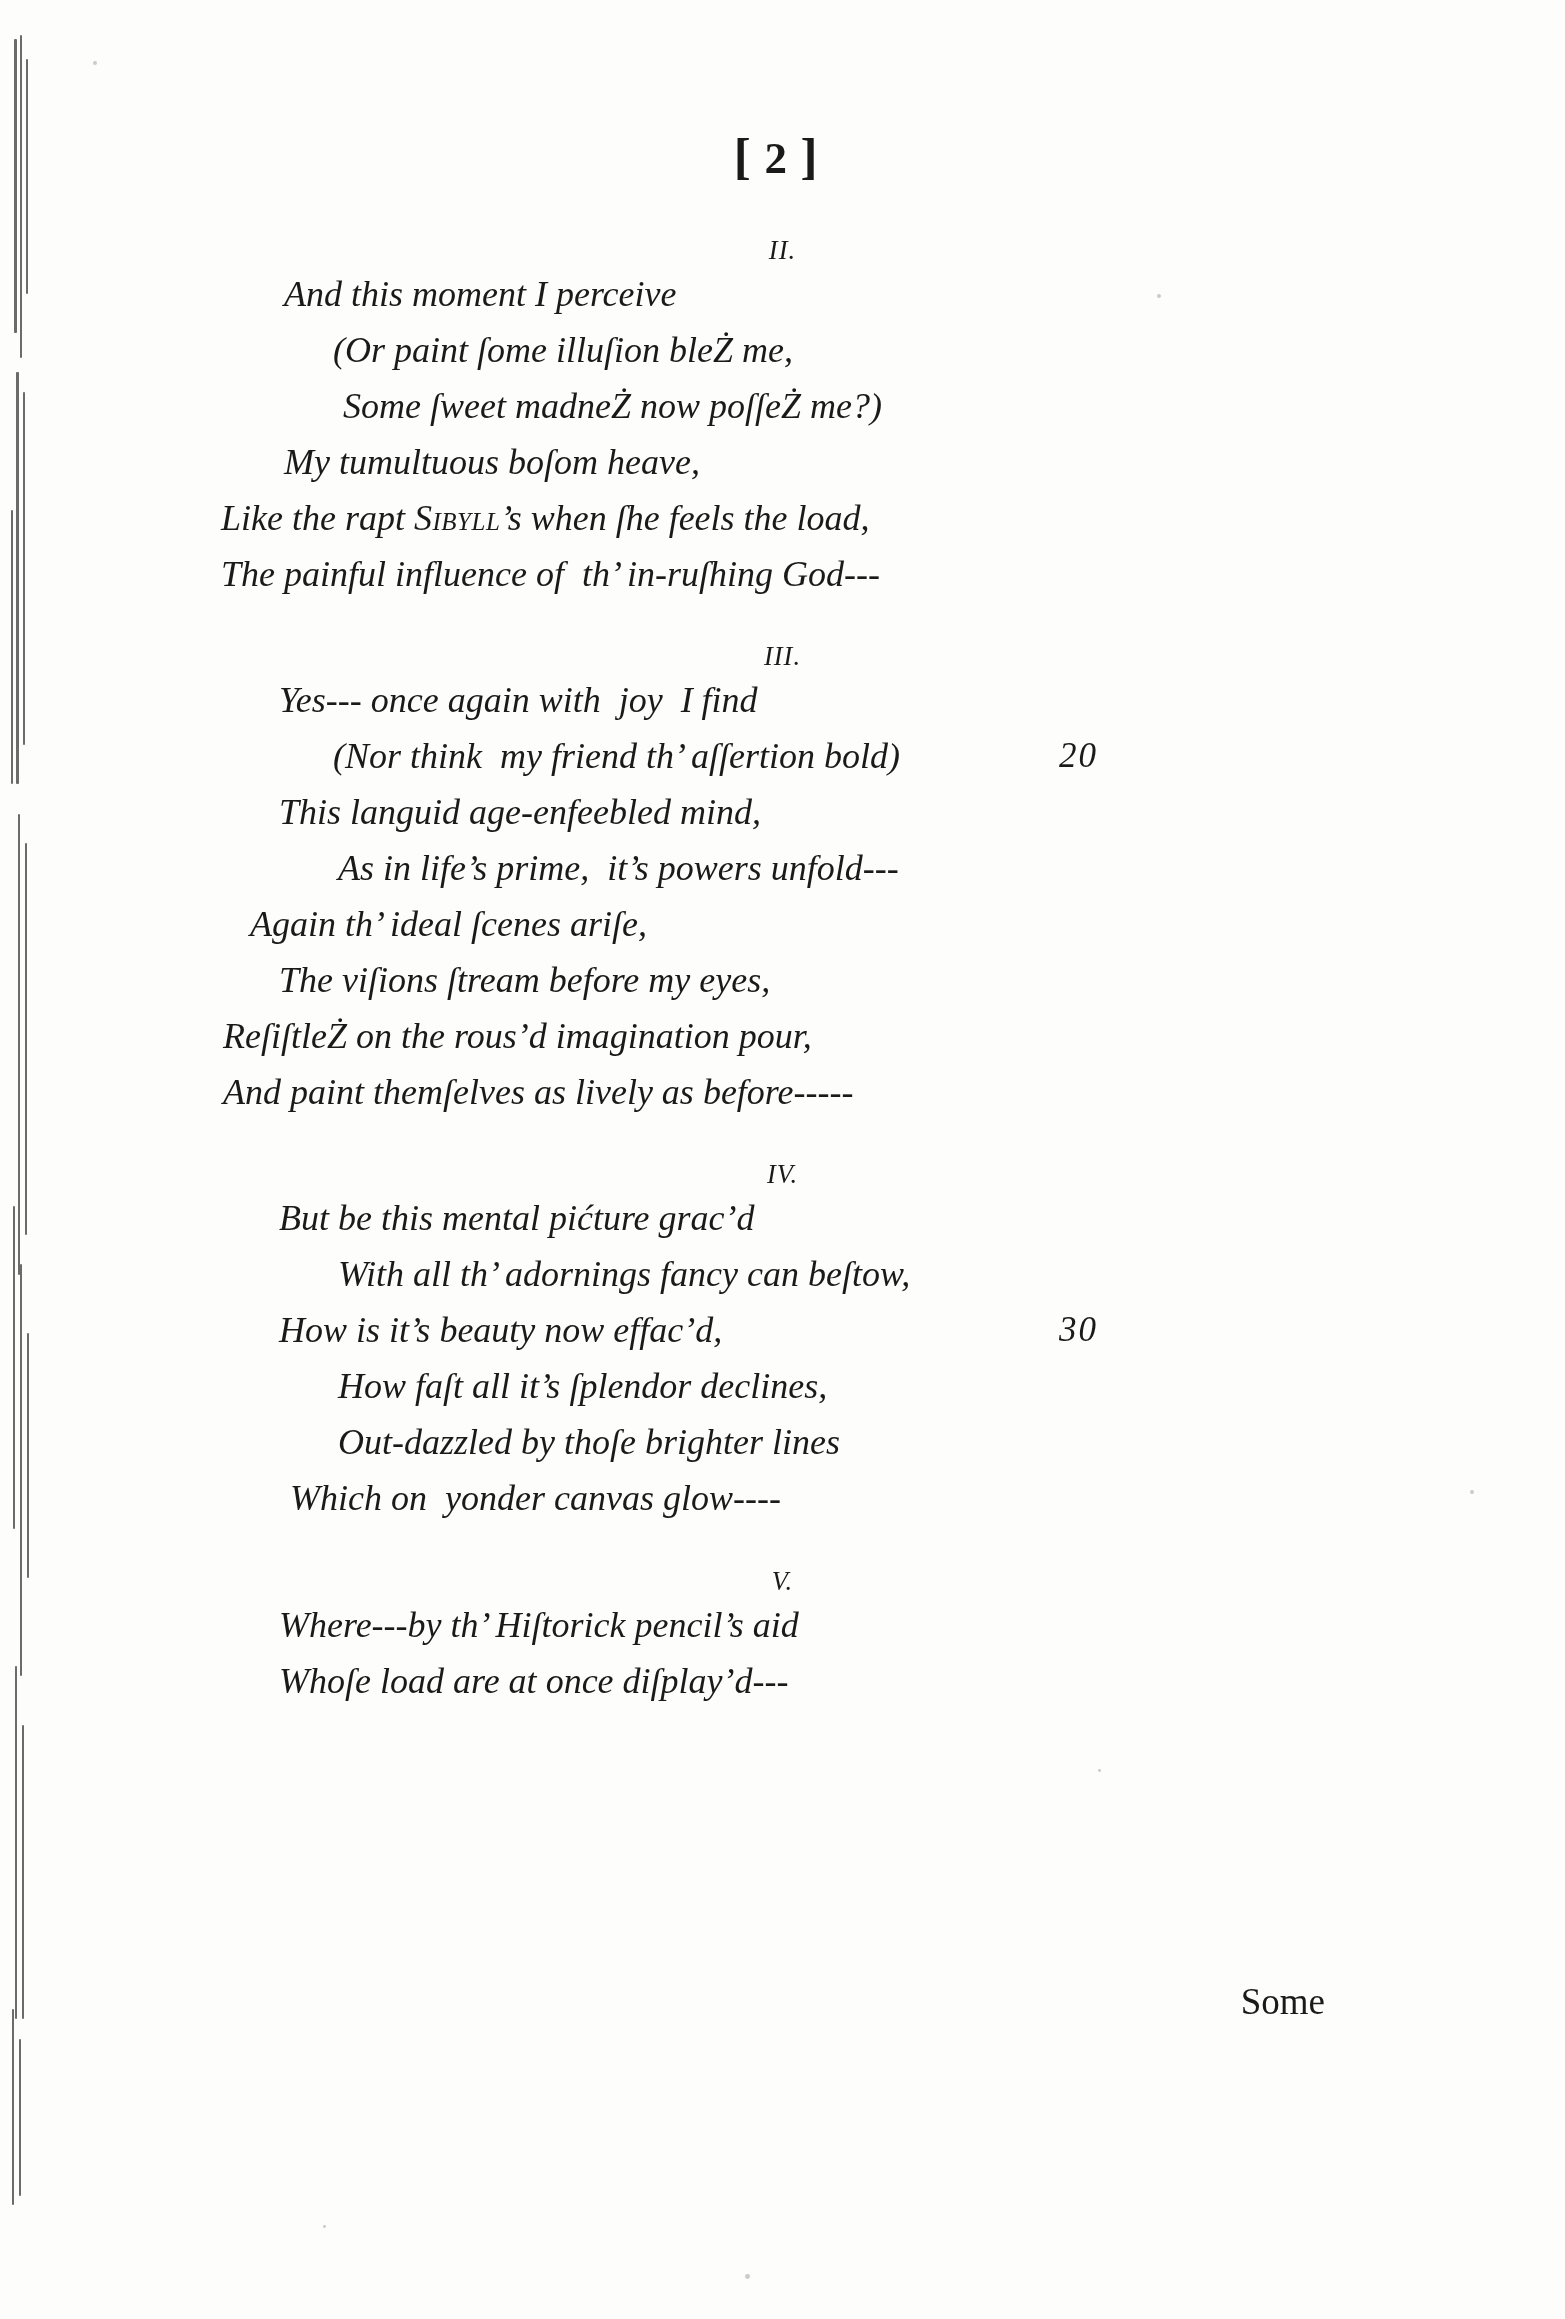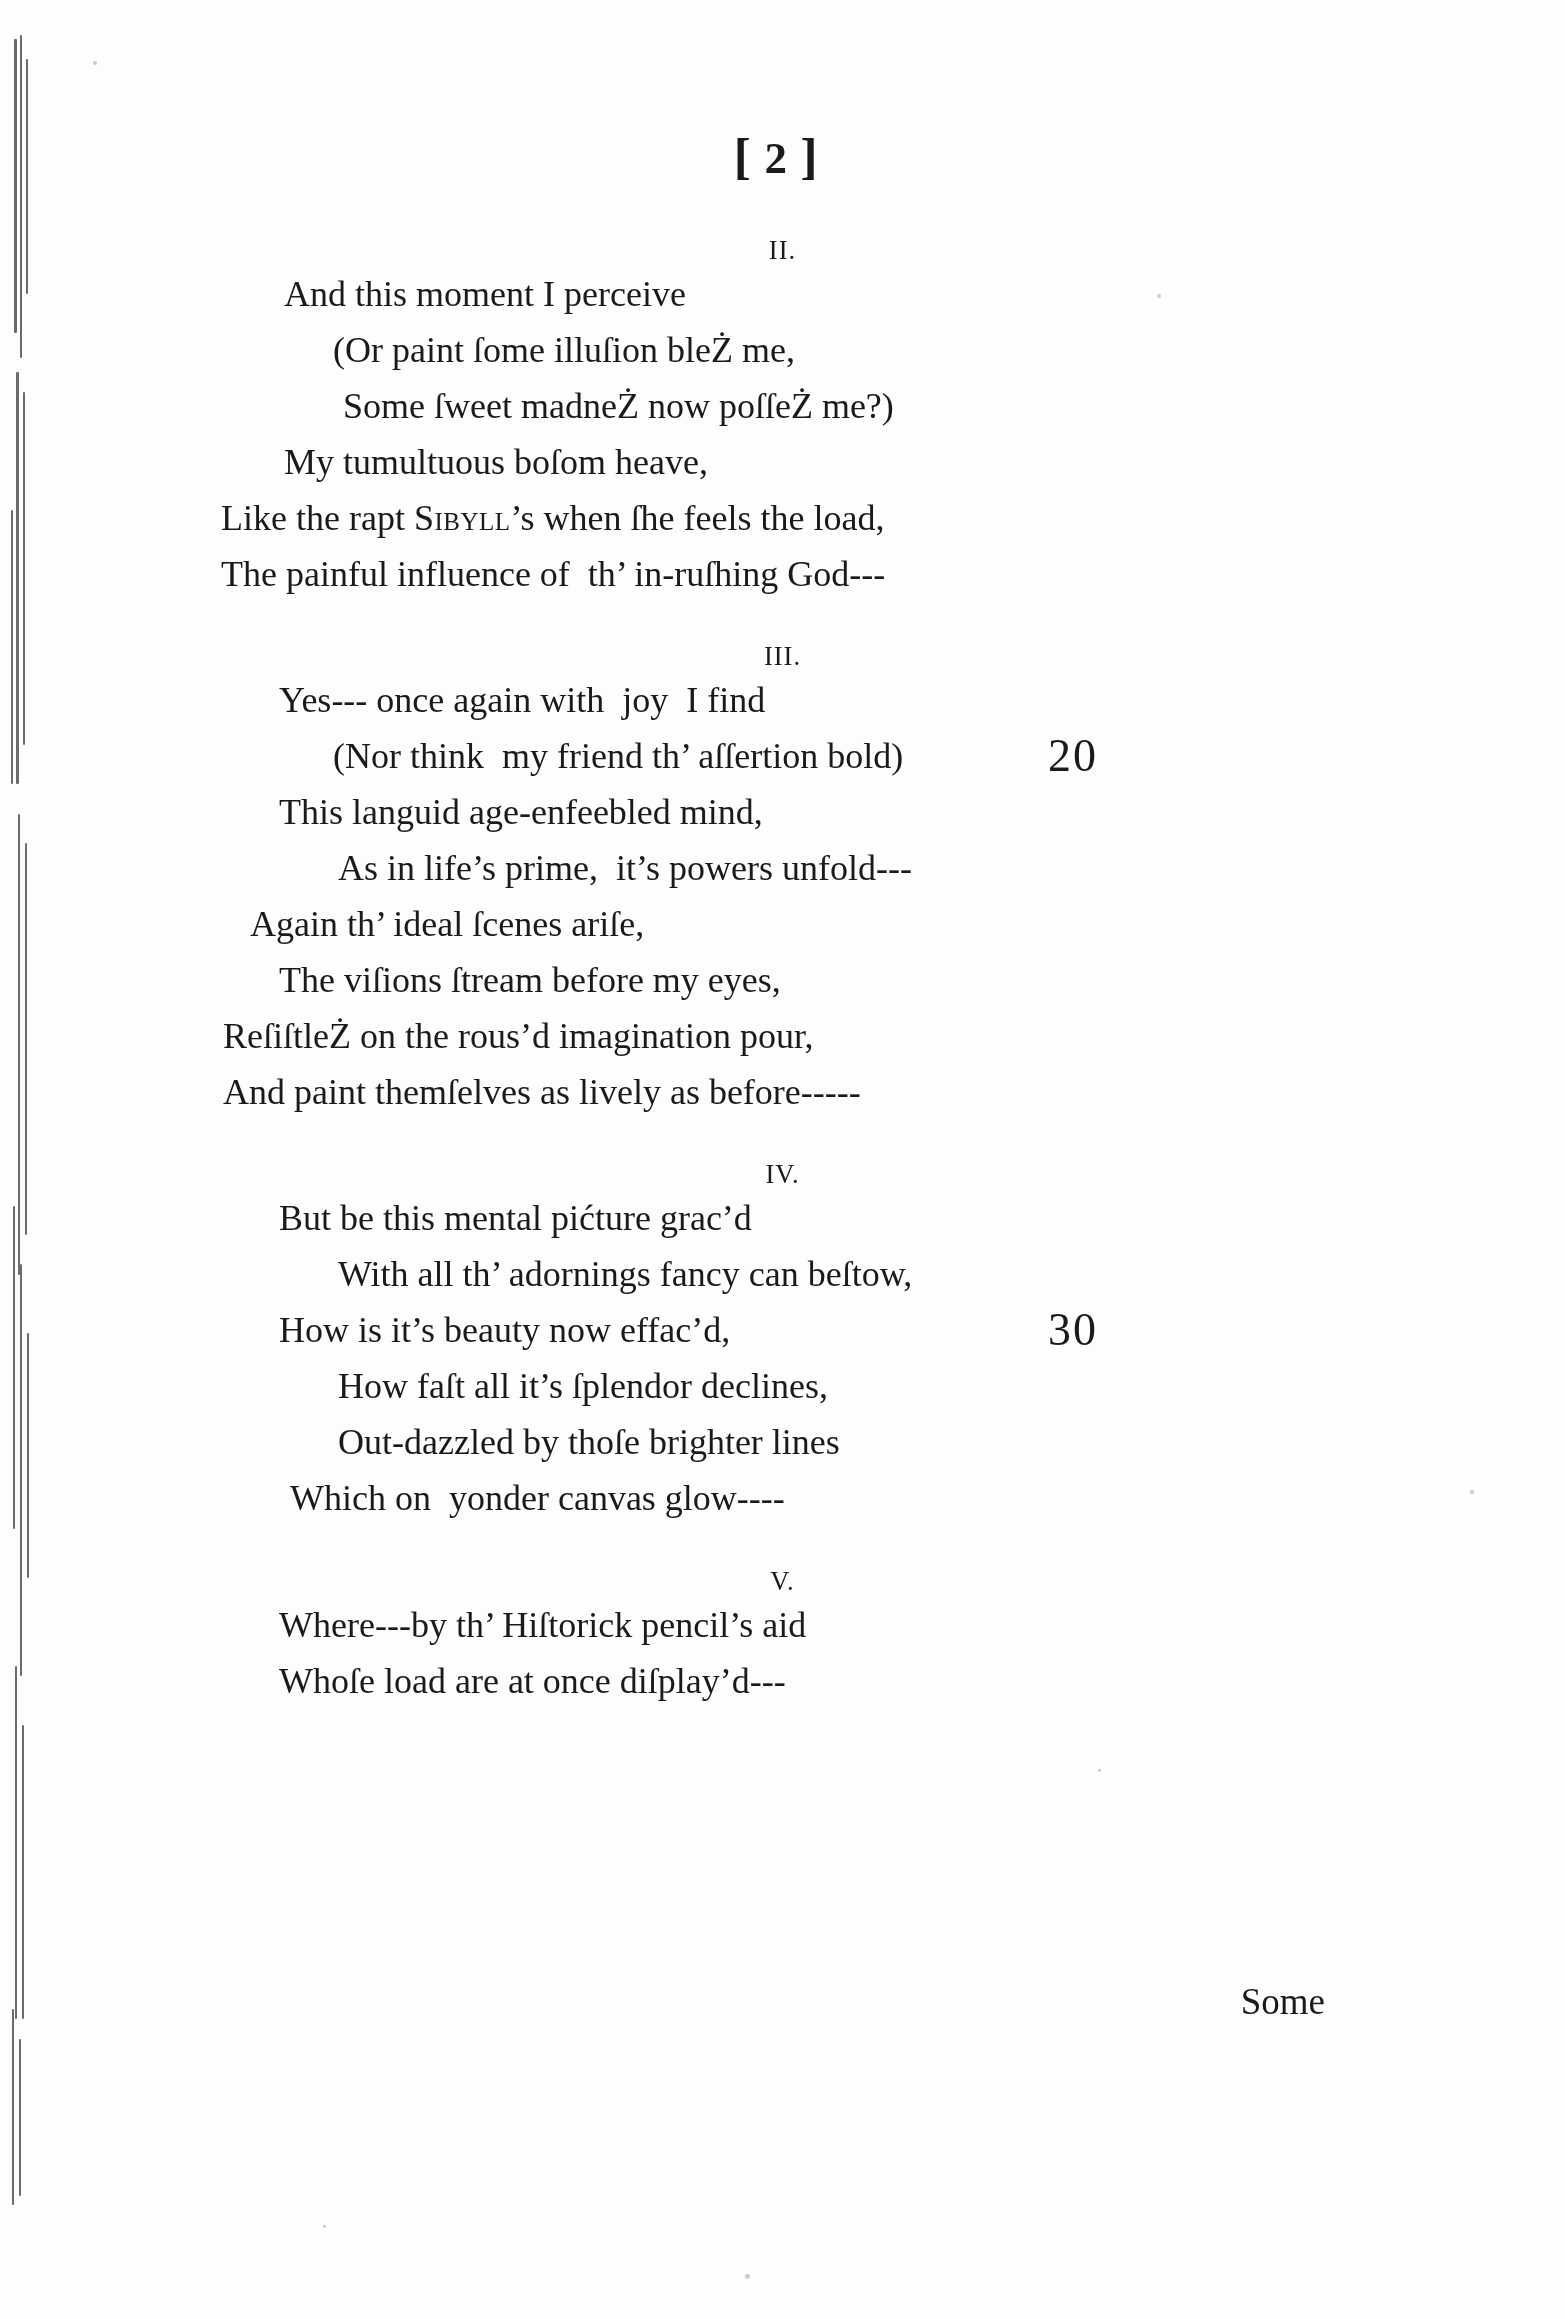--- a/index.html
+++ b/index.html
@@ -76,20 +76,21 @@
     font-variant: small-caps;
     margin: 0;
     padding: 0;
   }
 
   .poem {
     position: absolute;
     top: 235px;
     left: 0;
     width: 1565px;
+    font-style: italic;
   }
 
   .stanza {
     margin-bottom: 13.7px;
   }
 
   .line-row {
     position: relative;
     width: 1343px;
     height: 56px;
@@ -100,21 +101,21 @@
     top: 0;
     font-size: 36px;
     line-height: 56px;
     white-space: pre;
   }
 
   .marginal-number {
     position: absolute;
     right: 245px;
     top: 0;
-    font-size: 46px;
+    font-size: 35px;
     line-height: 56px;
     letter-spacing: 2px;
   }
 
   .catchword {
     position: absolute;
     top: 1980px;
     right: 240px;
     font-size: 37px;
     font-weight: 400;

